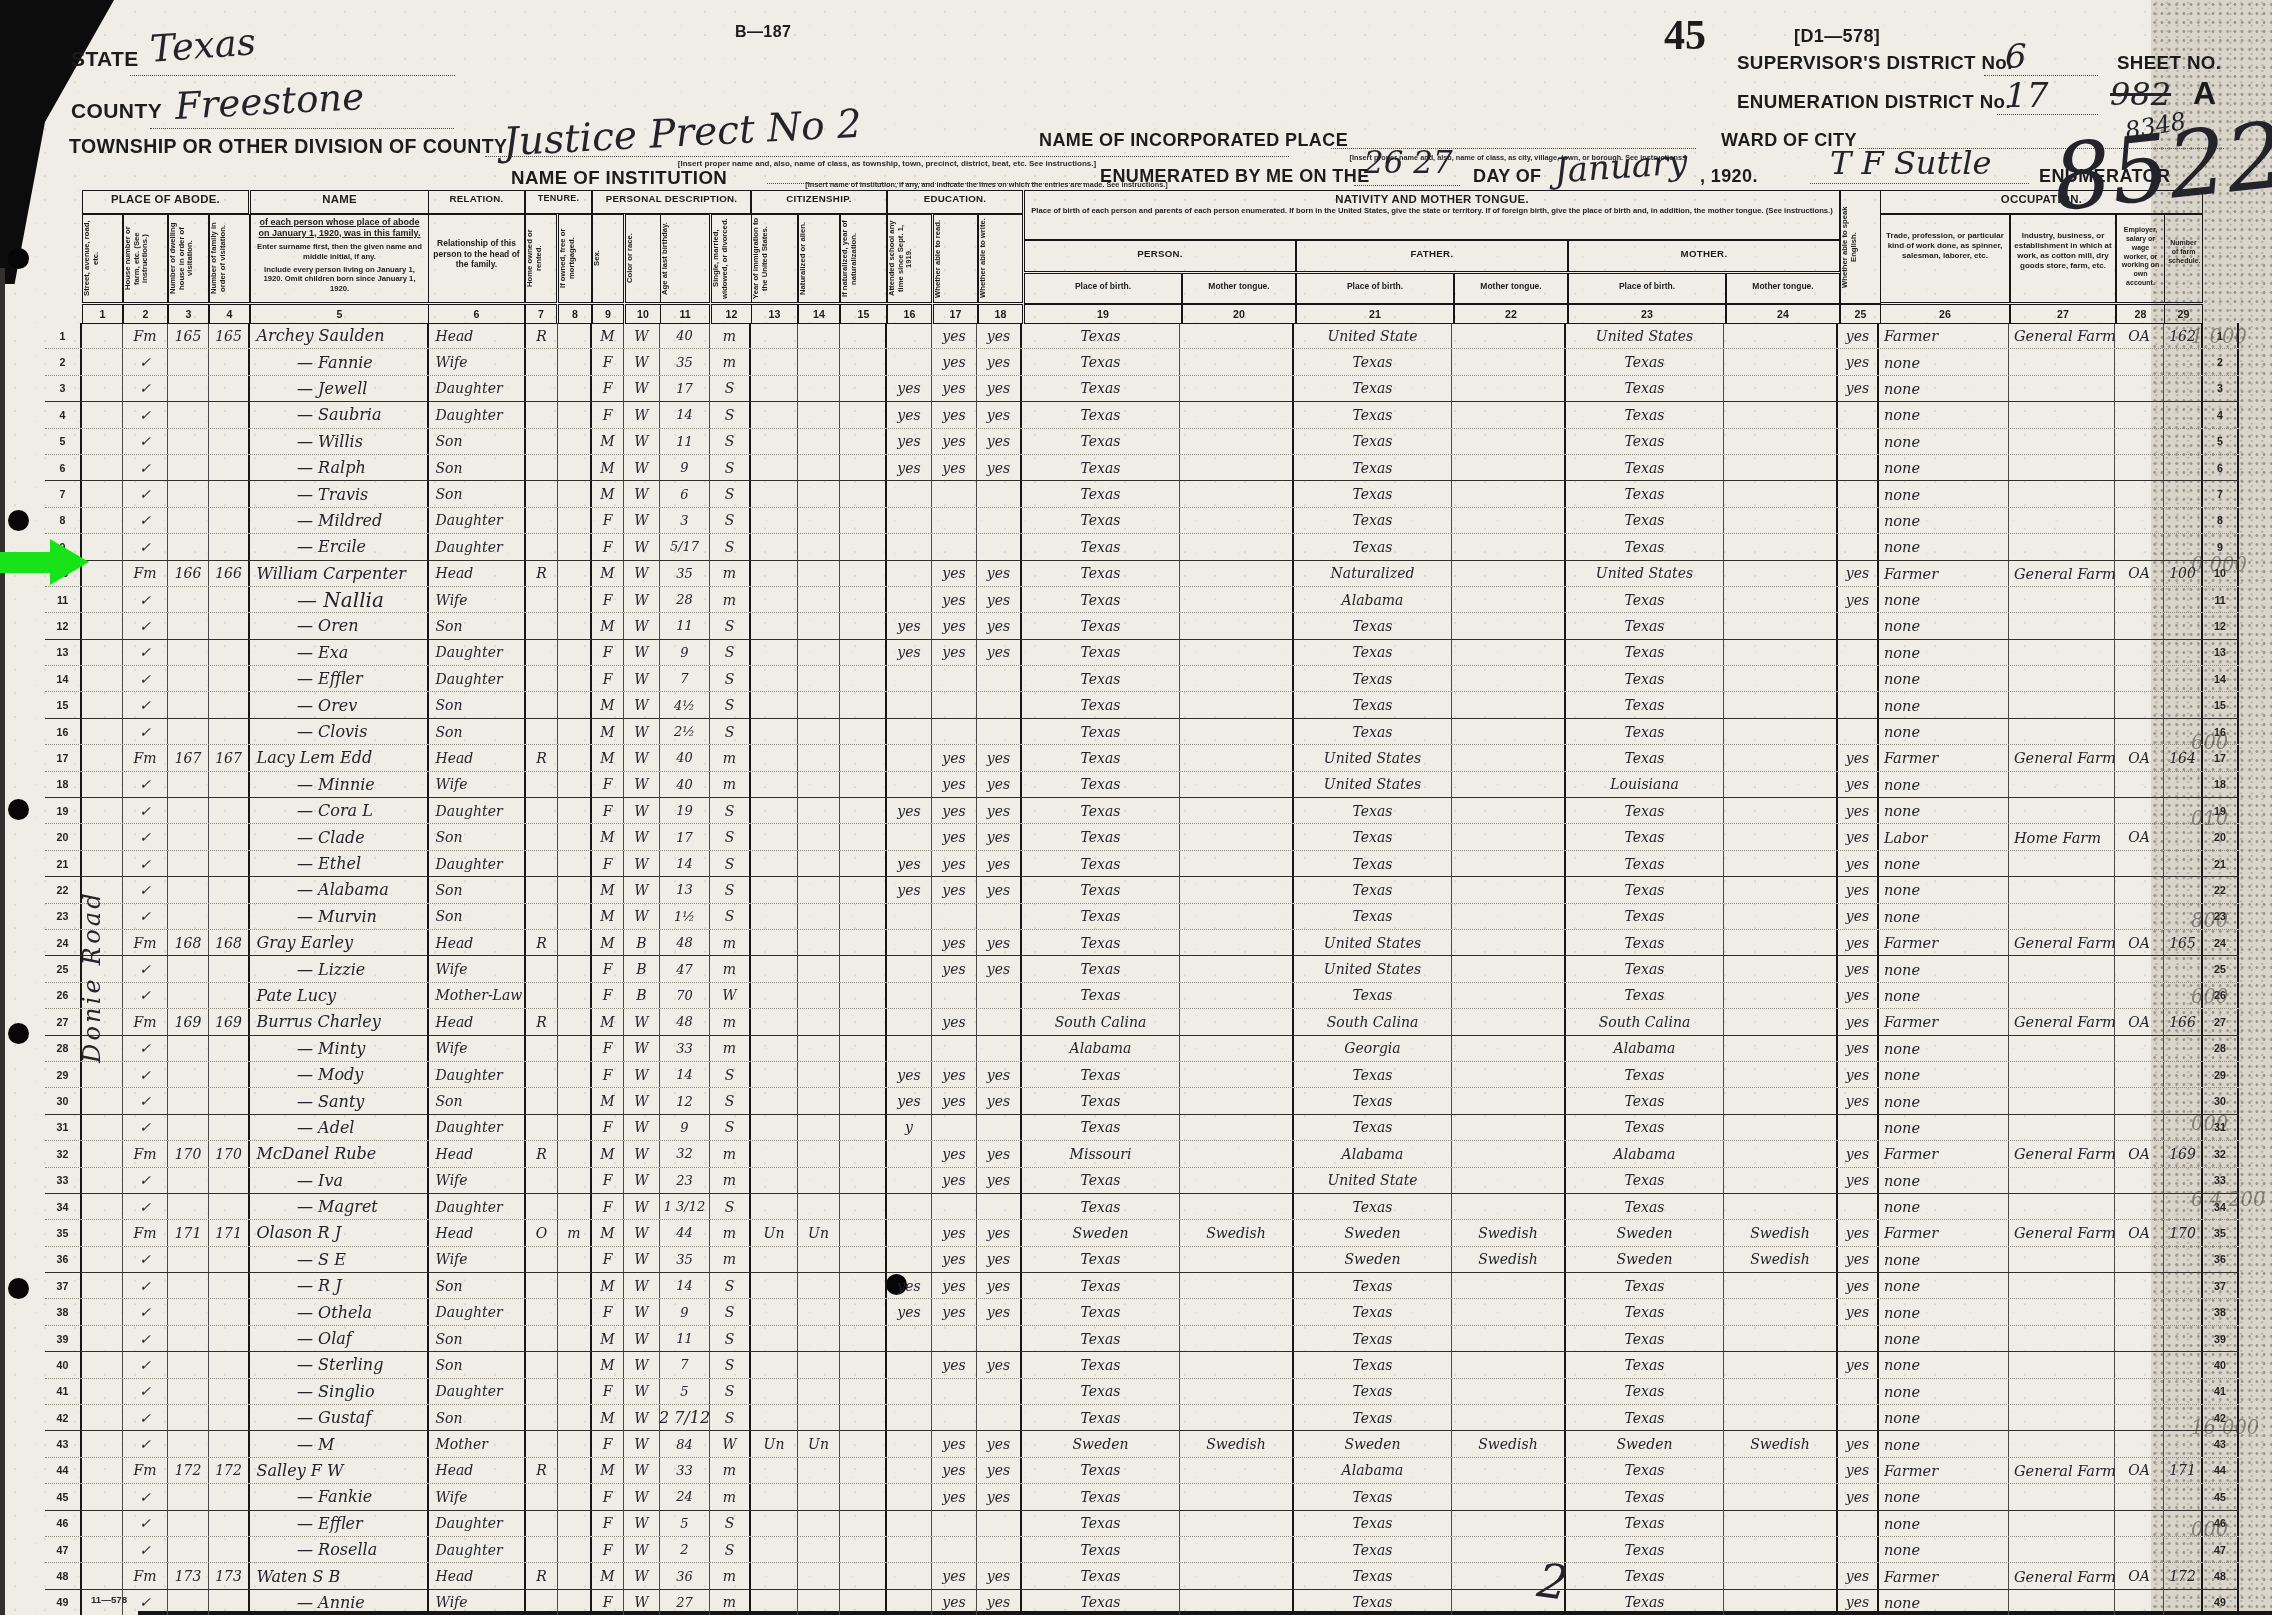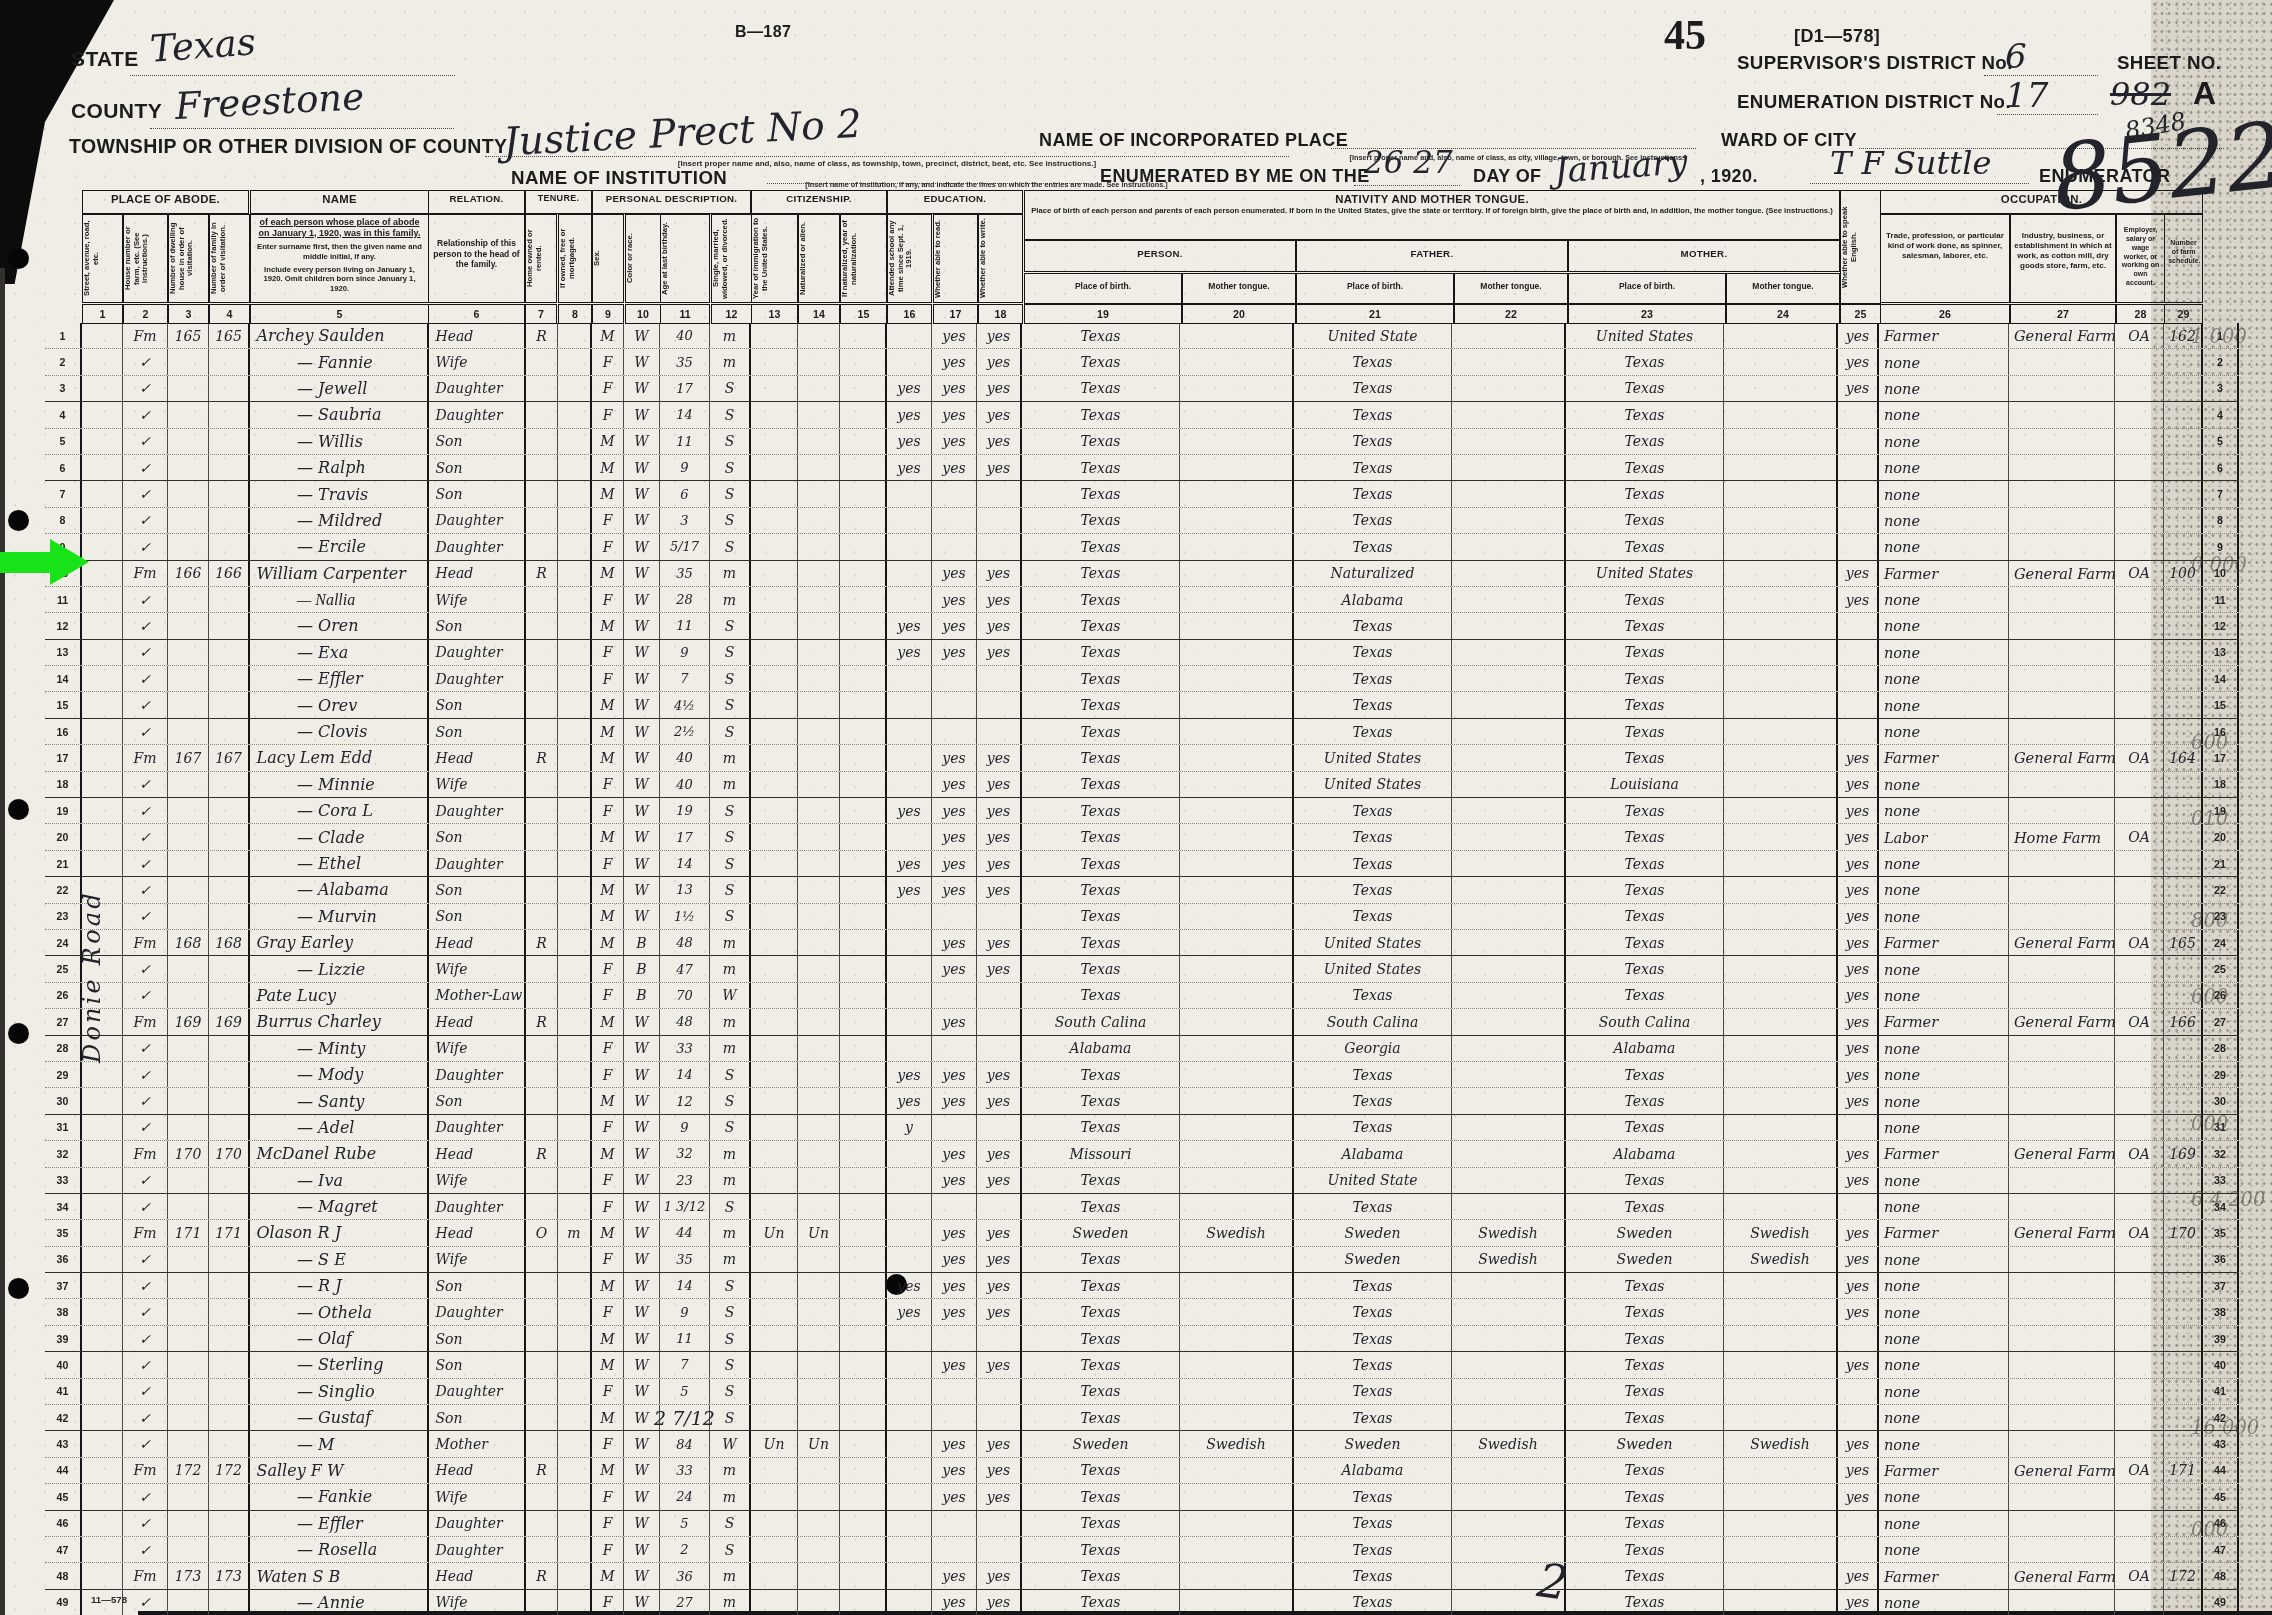--- a/index.html
+++ b/index.html
@@ -571,21 +571,21 @@
           <div class="tc hw" style="width: 49px;">OA</div>
           <div class="tc hv hw" style="width: 39px;">100</div>
           <div class="tc hv rnum" style="width: 36px;">10</div>
         </div>
         <div class="trow" style="height: 25.4px; border-bottom: 0.8px dotted rgb(139, 135, 125);">
           <div class="tc hv rnum" style="width: 37px;">11</div>
           <div class="tc" style="width: 41px;"></div>
           <div class="tc hw" style="width: 45px;">✓</div>
           <div class="tc" style="width: 41px;"></div>
           <div class="tc hv" style="width: 41px;"></div>
-          <div class="tc hv lft hw" style="width: 179px; font-size: 16px; padding-left: 47px; font-family: Liberation Serif, serif;">— Nallia</div>
+          <div class="tc hv lft hw" style="width: 179px; font-size: 20px; padding-left: 47px;">— Nallia</div>
           <div class="tc hv lft hw" style="width: 97px; padding-left: 6.5px;">Wife</div>
           <div class="tc" style="width: 32px;"></div>
           <div class="tc hv" style="width: 34px;"></div>
           <div class="tc hw" style="width: 32px;">F</div>
           <div class="tc hw" style="width: 36px;">W</div>
           <div class="tc hw" style="width: 50px; font-size: 13px;">28</div>
           <div class="tc hv hw" style="width: 41px;">m</div>
           <div class="tc" style="width: 47px;"></div>
           <div class="tc" style="width: 42px;"></div>
           <div class="tc hv" style="width: 47px;"></div>
@@ -1600,21 +1600,21 @@
           <div class="tc" style="width: 41px;"></div>
           <div class="tc hw" style="width: 45px;">✓</div>
           <div class="tc" style="width: 41px;"></div>
           <div class="tc hv" style="width: 41px;"></div>
           <div class="tc hv lft hw" style="width: 179px; font-size: 16px; padding-left: 47px;">— Gustaf</div>
           <div class="tc hv lft hw" style="width: 97px; padding-left: 6.5px;">Son</div>
           <div class="tc" style="width: 32px;"></div>
           <div class="tc hv" style="width: 34px;"></div>
           <div class="tc hw" style="width: 32px;">M</div>
           <div class="tc hw" style="width: 36px;">W</div>
-          <div class="tc hw" style="width: 50px; font-size: 19px;">2 7/12</div>
+          <div class="tc hw" style="width: 50px; font-size: 16px;">2 7/12</div>
           <div class="tc hv hw" style="width: 41px;">S</div>
           <div class="tc" style="width: 47px;"></div>
           <div class="tc" style="width: 42px;"></div>
           <div class="tc hv" style="width: 47px;"></div>
           <div class="tc" style="width: 45px;"></div>
           <div class="tc" style="width: 45px;"></div>
           <div class="tc hv" style="width: 45px;"></div>
           <div class="tc hw" style="width: 158px;">Texas</div>
           <div class="tc hv" style="width: 114px;"></div>
           <div class="tc hw" style="width: 158px;">Texas</div>

